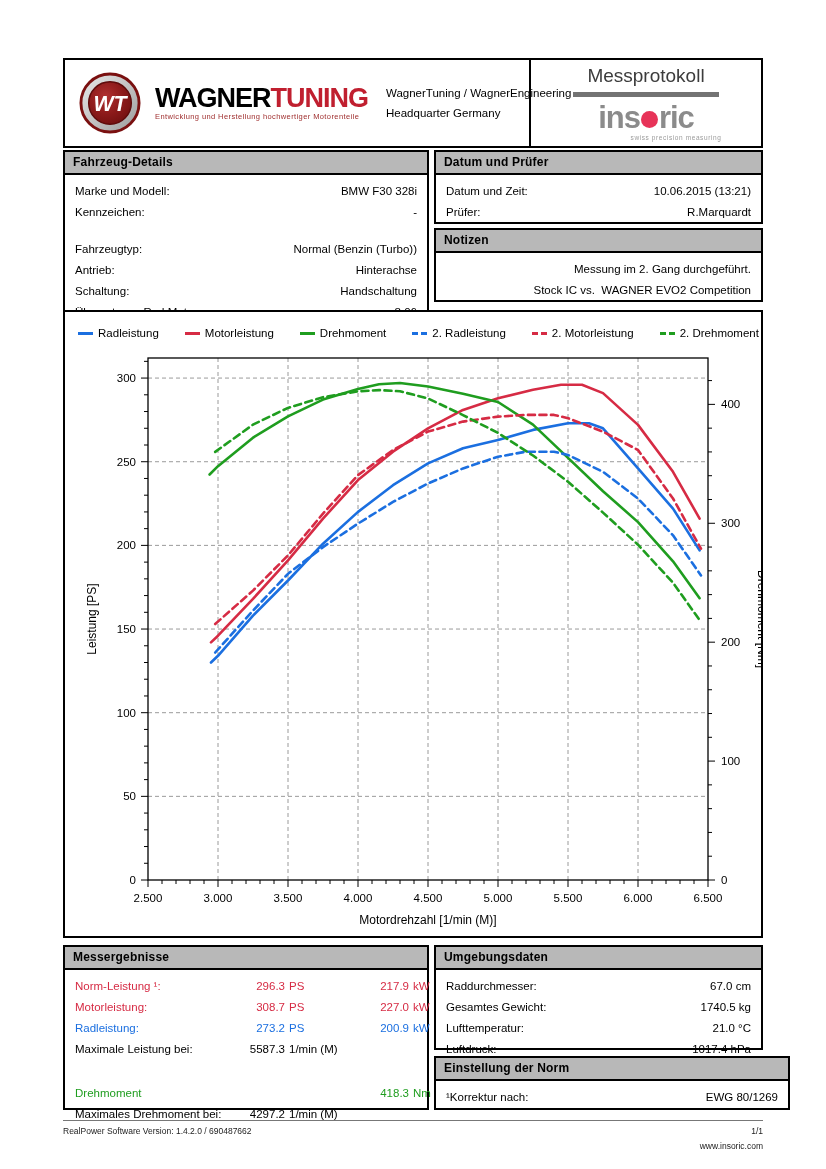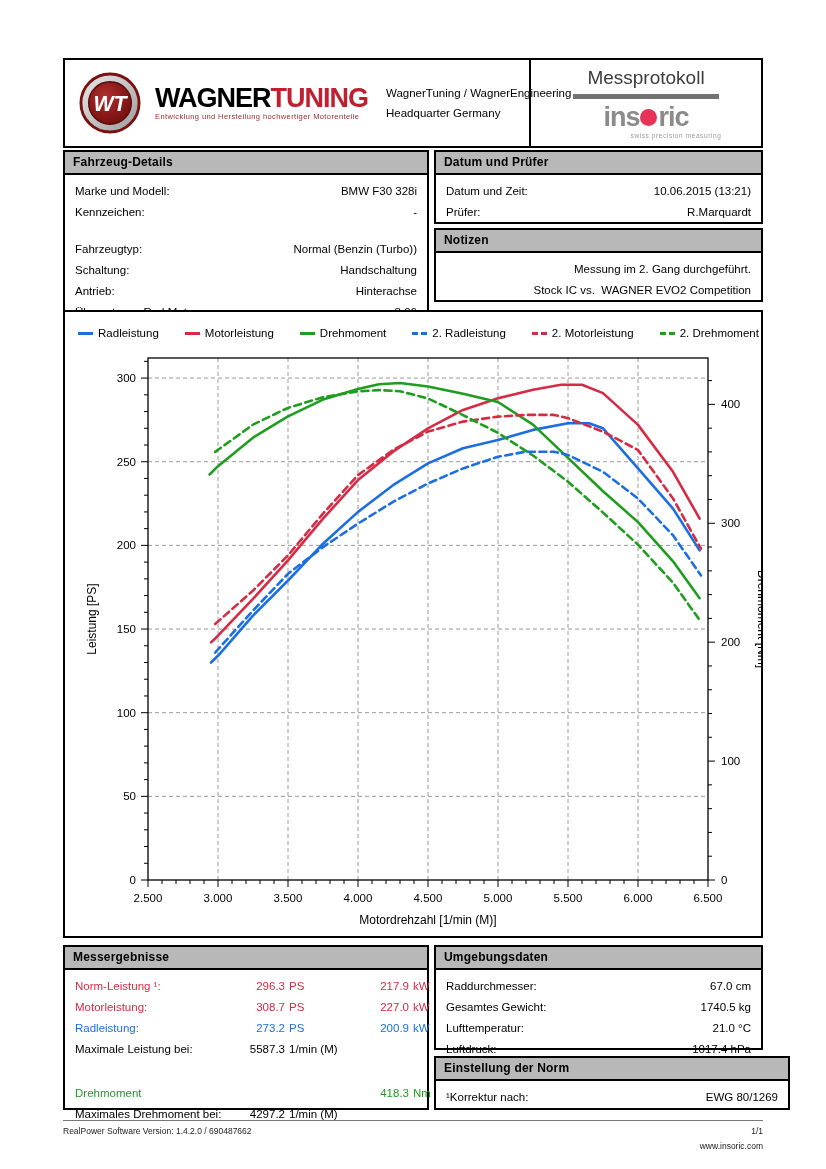--- a/index.html
+++ b/index.html
@@ -25,21 +25,21 @@
   .hdr-right{width:232px;border-left:2px solid #000;display:flex;flex-direction:column;
              align-items:center;justify-content:center;padding:4px 6px;box-sizing:border-box;}
   .wt-badge{width:62px;height:62px;flex:0 0 62px;margin-right:14px;}
   .wt-wordmark{font-weight:bold;font-size:27px;letter-spacing:-1px;line-height:1;white-space:nowrap;
                font-stretch:condensed;}
   .wt-wordmark .red{color:#c01f2f;}
   .wt-tagline{font-size:7.5px;color:#a03030;letter-spacing:.4px;margin-top:0;white-space:nowrap;}
   .company-block{margin-left:18px;font-size:11.5px;line-height:20px;white-space:nowrap;}
   .proto-title{font-size:19px;color:#3c3c3c;border-bottom:5px solid #737373;
                padding:0 14px 5px 14px;text-align:center;}
-  .insoric{margin-top:5px;font-weight:bold;font-size:27px;color:#8b8b8b;letter-spacing:-1px;line-height:1;}
+  .insoric{margin-top:5px;font-weight:bold;font-size:31px;color:#8b8b8b;letter-spacing:-1px;line-height:1;}
   .insoric .o-dot{display:inline-block;width:17px;height:17px;border-radius:50%;background:#e73358;
                   margin:0 1px;}
   .insoric-tagline{font-size:6.5px;color:#9a9a9a;letter-spacing:.6px;margin-top:1px;margin-left:60px;}
   
   #vehicle-box{left:63px;top:150px;width:366px;height:192px;}
   #datetime-box{left:434px;top:150px;width:329px;height:74px;}
   #notes-box{left:434px;top:228px;width:329px;height:74px;}
   #notes-box .note-line{text-align:right;height:21px;line-height:21px;white-space:pre;}
   
   #chart-box{left:63px;top:310px;width:700px;height:628px;}
@@ -119,26 +119,26 @@
       <div class="kv-row">
         <span class="kv-label">Kennzeichen:</span>
         <span class="kv-value">-</span>
       </div>
       <div class="kv-spacer"></div>
       <div class="kv-row">
         <span class="kv-label">Fahrzeugtyp:</span>
         <span class="kv-value">Normal (Benzin (Turbo))</span>
       </div>
       <div class="kv-row">
+        <span class="kv-label">Antrieb:</span>
+        <span class="kv-value">Hinterachse</span>
+      </div>
+      <div class="kv-row">
         <span class="kv-label">Schaltung:</span>
         <span class="kv-value">Handschaltung</span>
-      </div>
-      <div class="kv-row">
-        <span class="kv-label">Antrieb:</span>
-        <span class="kv-value">Hinterachse</span>
       </div>
       <div class="kv-row">
         <span class="kv-label">Übersetzung Rad:Motor :</span>
         <span class="kv-value">8.06</span>
       </div>
     </div>
 </div>
 
 <div class="abs box" id="datetime-box">
   <div class="box-header">Datum und Prüfer</div>

